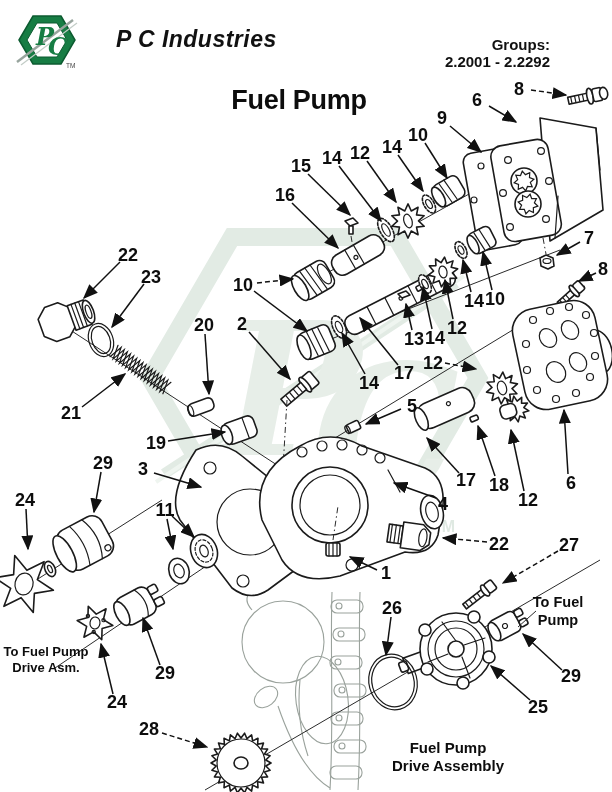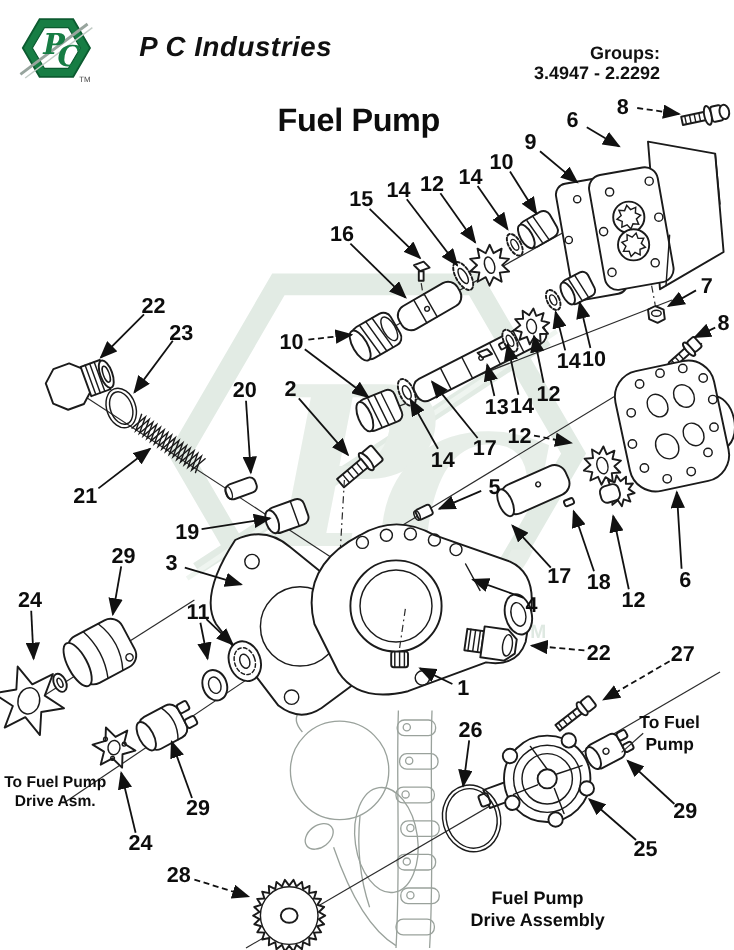--- a/index.html
+++ b/index.html
@@ -38,21 +38,21 @@
       <line x1="1" y1="51" x2="57" y2="9" stroke="#97a49d" stroke-width="2.4"></line>
       <line x1="5" y1="54" x2="61" y2="12" stroke="#c2ccc6" stroke-width="1.2"></line>
       <text x="20" y="34" font-family="DejaVu Serif, serif" font-style="italic" font-weight="bold" font-size="24" fill="#177d44">P</text>
       <text x="32" y="44" font-family="DejaVu Serif, serif" font-style="italic" font-weight="bold" font-size="24" fill="#177d44">C</text>
       <text x="50" y="57" font-size="6.5" fill="#444">TM</text>
     </svg>
   </div>
   <div class="brand">P C Industries</div>
   <div class="groups">
     <div>Groups:</div>
-    <div>3.4947 - 2.2292</div>
+    <div>2.2001 - 2.2292</div>
   </div>
   <div class="title">Fuel Pump</div>
 
   <svg class="diagram" width="612" height="792" viewBox="0 0 612 792">
     <defs>
       <marker id="arw" viewBox="0 0 10 8" refX="9" refY="4" markerWidth="10" markerHeight="8" orient="auto">
         <path d="M0,0 L10,4 L0,8 z" fill="#111"></path>
       </marker>
     </defs>
 

